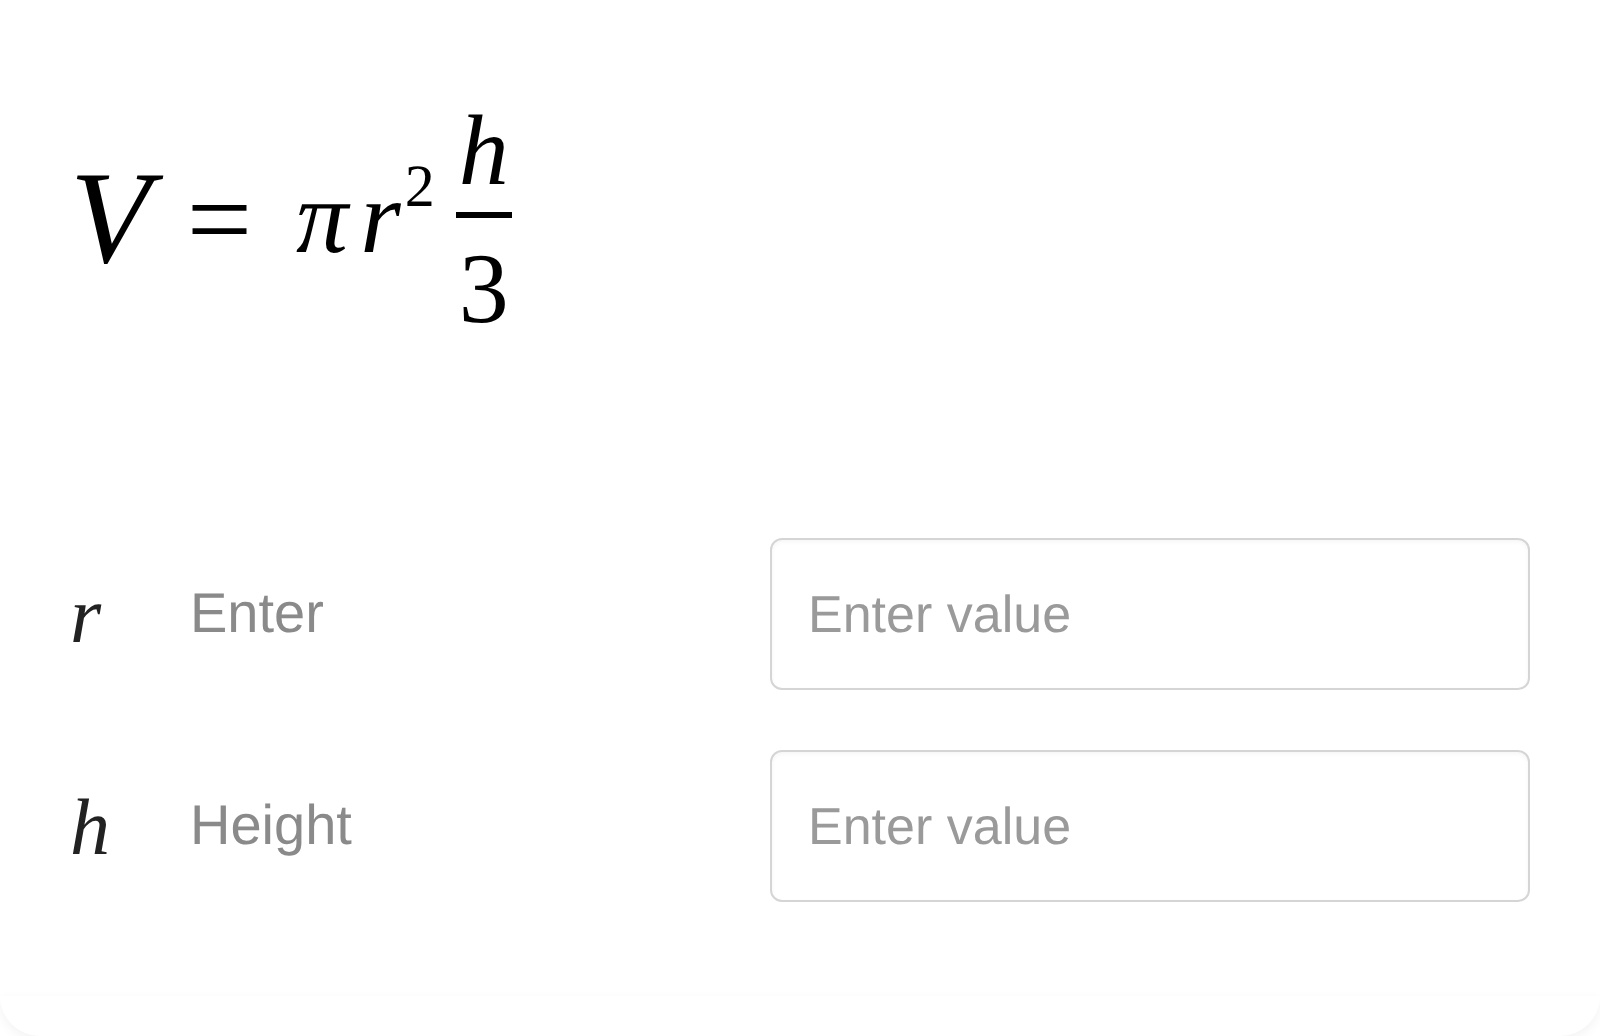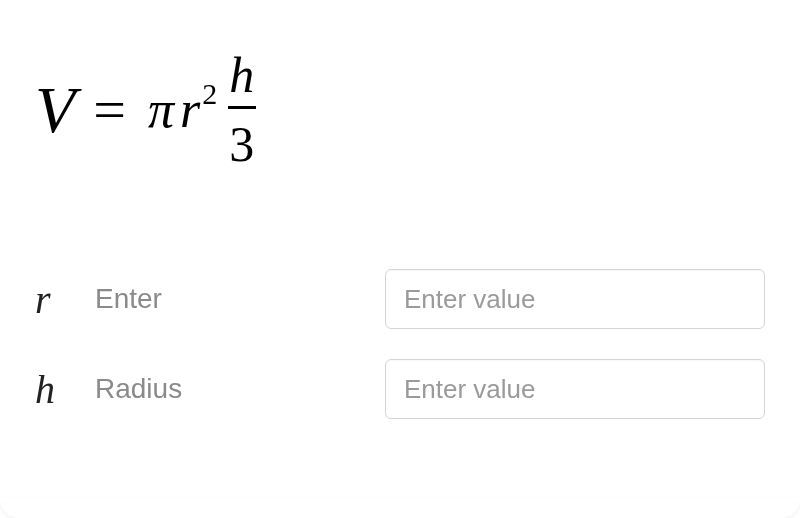--- a/index.html
+++ b/index.html
@@ -92,21 +92,21 @@
       font-size: 28px;
       color: #8a8a8a;
       width: 300px;
       padding-left: 10px;
     }
     .input-wrap {
       flex: 0 0 auto;
     }
     input[type="text"] {
       width: 380px;
-      height: 60px;
+      height: 76px;
       border: 1px solid #d5d5d5;
       border-radius: 6px;
       padding: 0 18px;
       font-size: 26px;
       color: #333;
       outline: none;
       box-shadow: 0 1px 2px rgba(0,0,0,0.04) inset;
     }
     input[type="text"]::placeholder {
       color: #9a9a9a;
@@ -146,21 +146,21 @@
     <div class="row">
       <div class="symbol">r</div>
       <div class="label">Enter</div>
       <div class="input-wrap">
         <input type="text" placeholder="Enter value" style="">
       </div>
     </div>
 
     <div class="row">
       <div class="symbol">h</div>
-      <div class="label">Radius</div>
+      <div class="label">Height</div>
       <div class="input-wrap">
         <input type="text" placeholder="Enter value" style="">
       </div>
     </div>
 
   </div>
 
 </div>
 
 <div class="card-bottom-shadow"></div>

